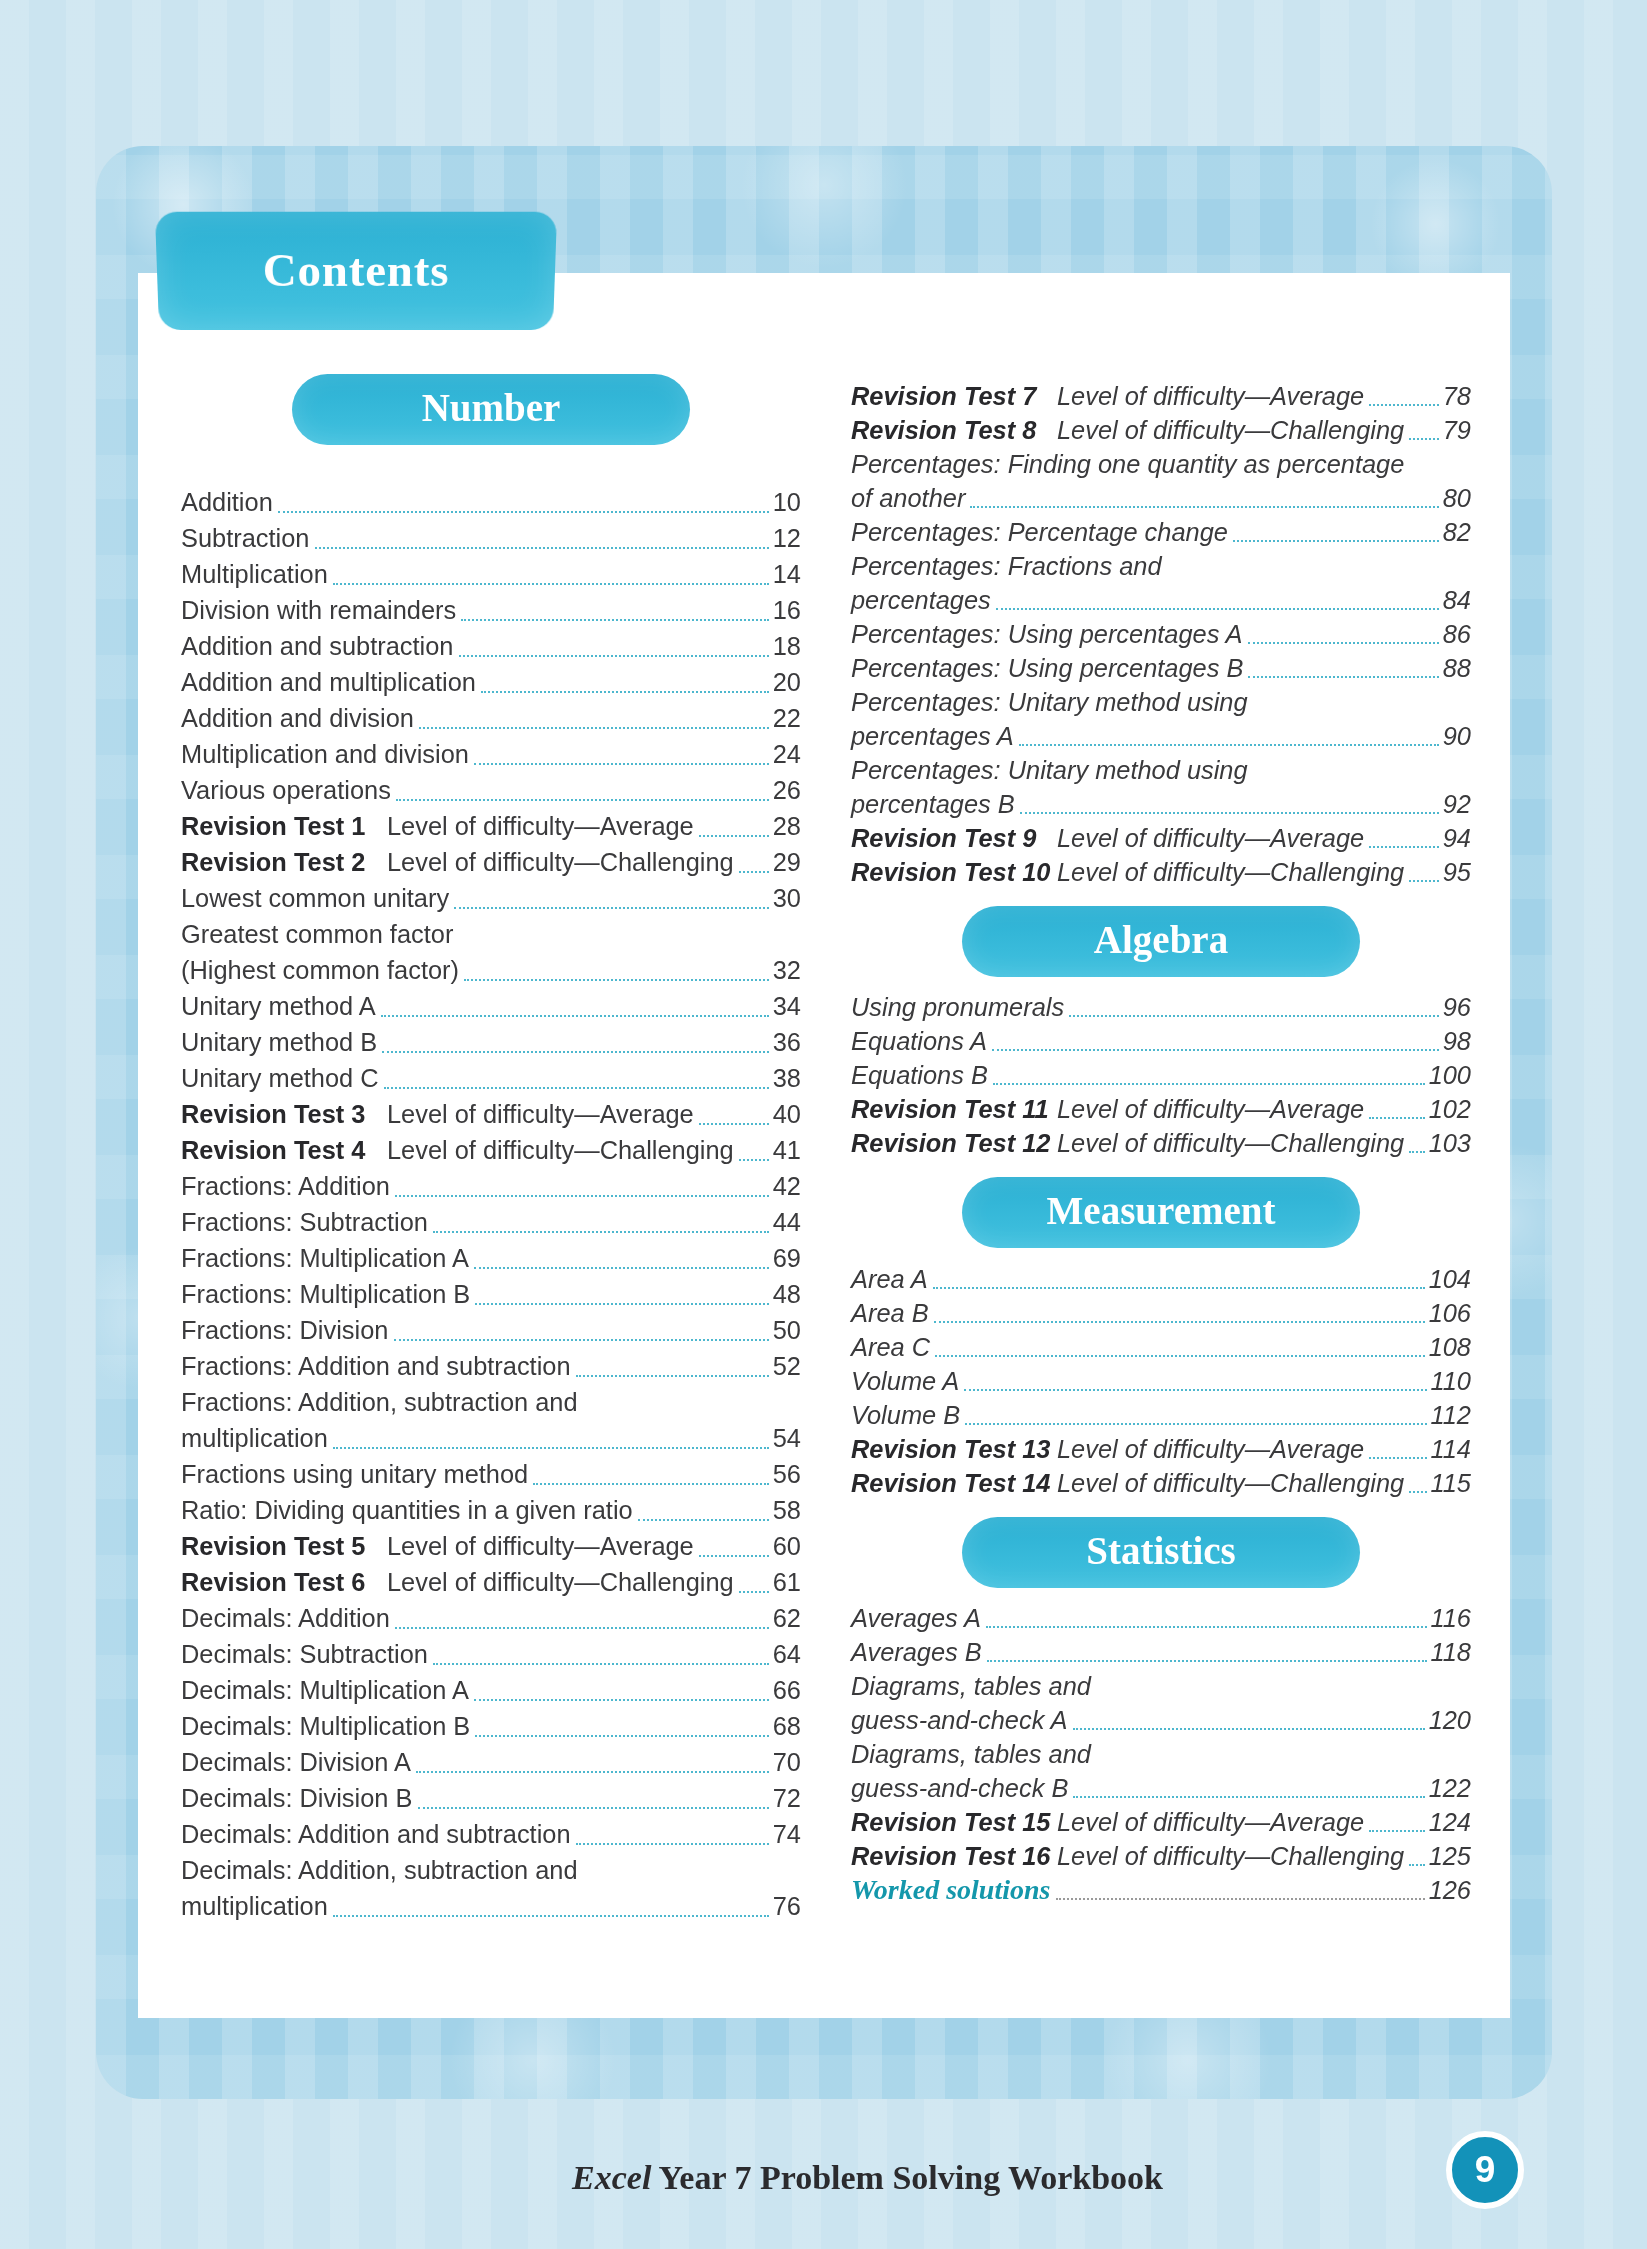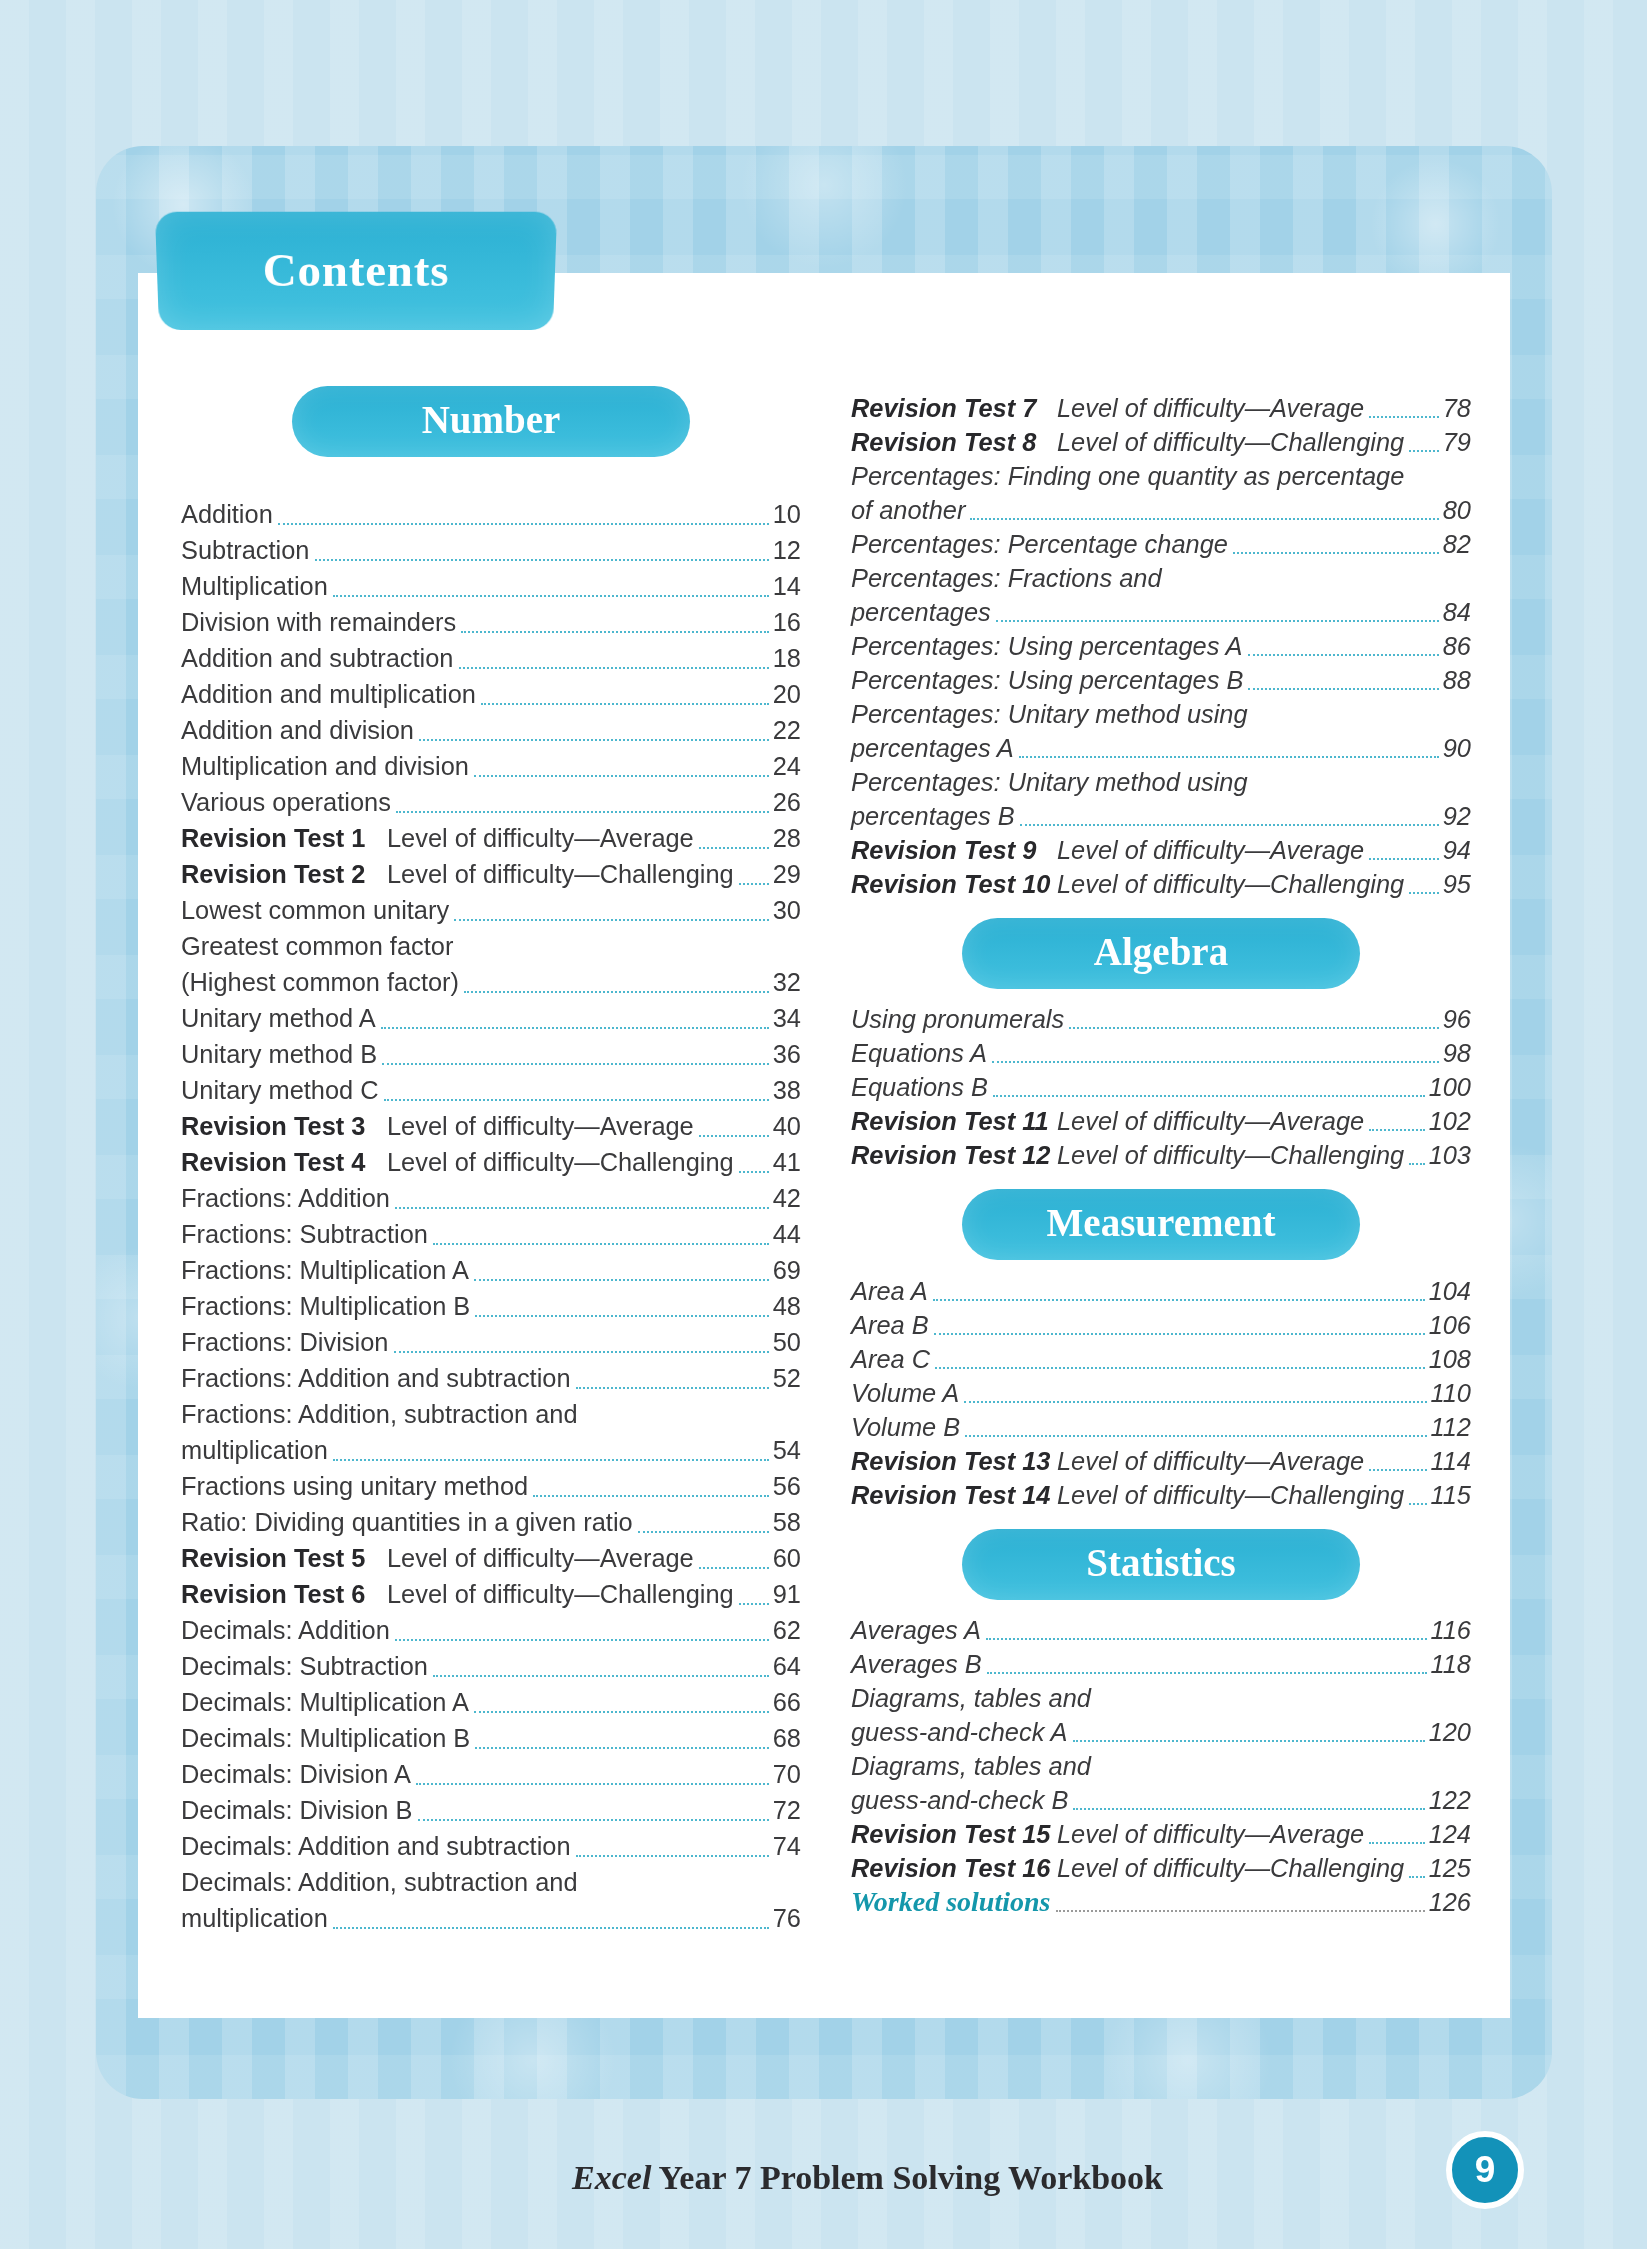--- a/index.html
+++ b/index.html
@@ -25,21 +25,21 @@
   }
   .sheet{position:absolute;left:138px;top:273px;width:1372px;height:1745px;background:#ffffff;}
   .banner{
     position:absolute;left:157px;top:212px;width:398px;height:119px;border-radius:22px;
     background:linear-gradient(180deg,#2bb0d3,#44c3e0);
     transform:perspective(593px) rotateX(-6deg);
     display:flex;align-items:center;justify-content:center;
     box-shadow:inset 0 0 34px rgba(255,255,255,.18);
   }
   .banner-text{font-family:"Liberation Serif",serif;font-weight:700;font-size:47px;color:#fff;letter-spacing:0.8px;padding-bottom:3.4px;}
-  .col{position:absolute;top:372px;width:620px;}
+  .col{position:absolute;top:360px;width:620px;}
   .col-left{left:181px;}
   .col-right{left:851px;padding-top:18.6px;}
   .pill{
     width:398px;height:71px;border-radius:36px;margin:17px auto 13.5px;
     background:linear-gradient(180deg,#2bb0d3,#41c1df);
     display:flex;align-items:center;justify-content:center;
     box-shadow:inset 0 0 25.4px rgba(255,255,255,.15);
   }
   .col-left .pill{margin:13.5px auto 39px;}
   .pill-text{font-family:"Liberation Serif",serif;font-weight:700;font-size:39px;color:#fff;padding-bottom:3.4px;}
@@ -230,21 +230,21 @@
     <div class="row">
     <span class="rt">Revision Test 5</span>
     <span class="title">Level of difficulty—Average</span>
     <span class="leader"></span>
     <span class="num">60</span>
   </div>
     <div class="row">
     <span class="rt">Revision Test 6</span>
     <span class="title">Level of difficulty—Challenging</span>
     <span class="leader"></span>
-    <span class="num">91</span>
+    <span class="num">61</span>
   </div>
     <div class="row">
     <span class="title">Decimals: Addition</span>
     <span class="leader"></span>
     <span class="num">62</span>
   </div>
     <div class="row">
     <span class="title">Decimals: Subtraction</span>
     <span class="leader"></span>
     <span class="num">64</span>

